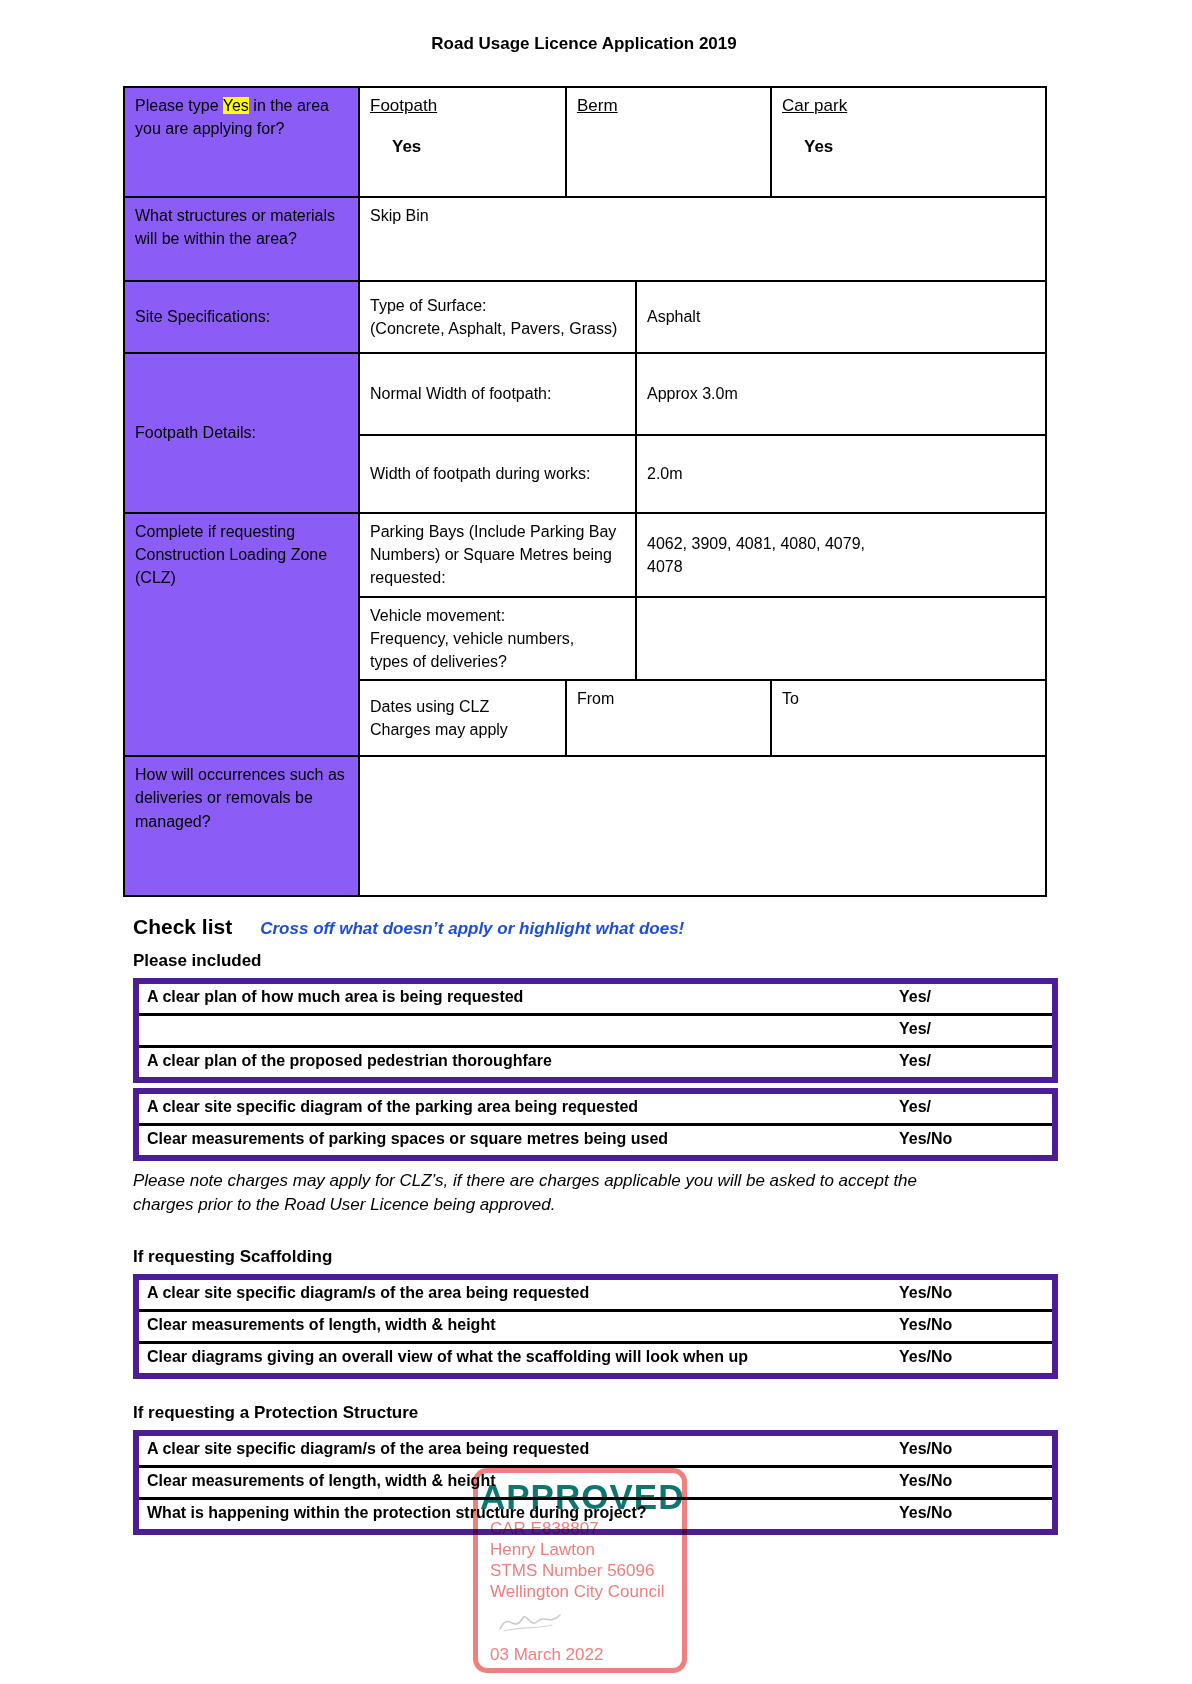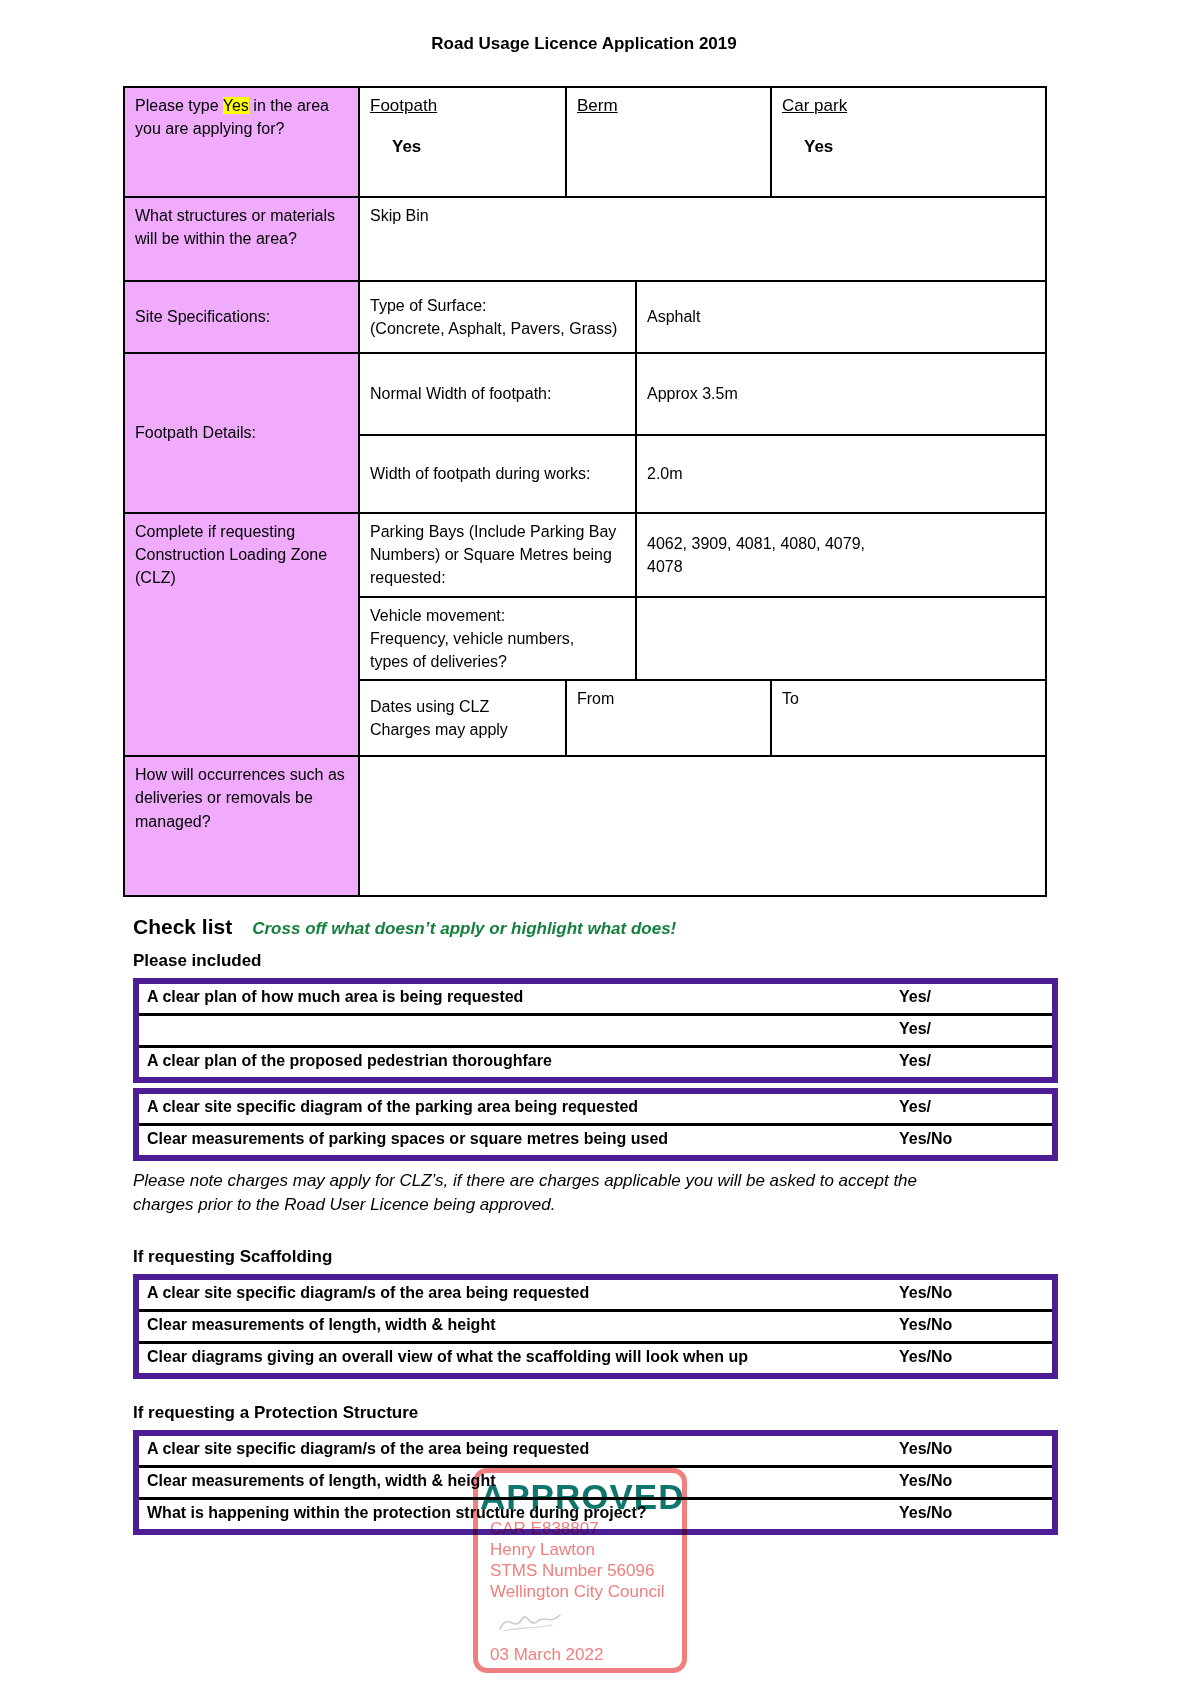--- a/index.html
+++ b/index.html
@@ -14,34 +14,34 @@
   }
   
   table.main{
     position:absolute;top:86px;left:123px;width:922px;
     border-collapse:collapse;table-layout:fixed;
   }
   table.main td{
     border:2px solid #000000;padding:6px 10px;
     font-size:16px;line-height:1.45;overflow:hidden;
   }
-  td.lbl{background:#f0abfc;font-size:17px;}
+  td.lbl{background:#8b5cf6;font-size:17px;}
   td.field{font-size:16px;}
   td.val{font-size:18px;}
   .va-top{vertical-align:top;}
   .va-mid{vertical-align:middle;}
   .prewrap{white-space:pre-line;}
   .hl{background:#ffff00;}
   .colhead{text-decoration:underline;font-size:17px;}
   .yesval{font-weight:700;font-size:17px;margin-top:16px;padding-left:22px;}
   
   .checklist{position:absolute;top:915px;left:133px;width:925px;}
   .cl-headline{display:flex;align-items:baseline;height:30px;}
   .cl-title{font-size:21px;font-weight:700;}
-  .cl-instruction{font-size:17px;font-style:italic;font-weight:700;color:#15803d;margin-left:20px;}
+  .cl-instruction{font-size:17px;font-style:italic;font-weight:700;color:#1d4ed8;margin-left:28px;}
   .cl-sect-head{font-size:17px;font-weight:700;margin-top:6px;height:22px;}
   .cl-sect-head.gap-lg{margin-top:27px;}
   .cl-sect-head.gap-xl{margin-top:30px;}
   .cl-sect-head.gap-md{margin-top:24px;}
   .cl-box{border:6px solid #4c1d95;margin-top:5px;}
   .cl-row{position:relative;height:29px;border-bottom:3px solid #000000;}
   .cl-row:last-child{border-bottom:none;}
   .cl-text{
     position:absolute;left:8px;top:4px;width:700px;
     font-size:16px;font-weight:700;white-space:nowrap;
@@ -113,21 +113,21 @@
     <tr style="height:72px">
       <td class="lbl va-mid">Site Specifications:</td>
       <td class="field va-mid prewrap" colspan="2">Type of Surface:
 (Concrete, Asphalt, Pavers, Grass)</td>
       <td class="val va-mid" colspan="2">Asphalt</td>
     </tr>
 
     <tr style="height:82px">
       <td class="lbl va-mid" rowspan="2">Footpath Details:</td>
       <td class="field va-mid" colspan="2">Normal Width of footpath:</td>
-      <td class="val va-mid" colspan="2">Approx 3.5m</td>
+      <td class="val va-mid" colspan="2">Approx 3.0m</td>
     </tr>
     <tr style="height:78px">
       <td class="field va-mid" colspan="2">Width of footpath during works:</td>
       <td class="val va-mid" colspan="2">2.0m</td>
     </tr>
 
     <tr style="height:80px">
       <td class="lbl va-top" rowspan="3">Complete if requesting Construction Loading Zone (CLZ)</td>
       <td class="field va-mid" colspan="2">Parking Bays (Include Parking Bay Numbers) or Square Metres being requested:</td>
       <td class="val va-mid prewrap" colspan="2">4062, 3909, 4081, 4080, 4079,

